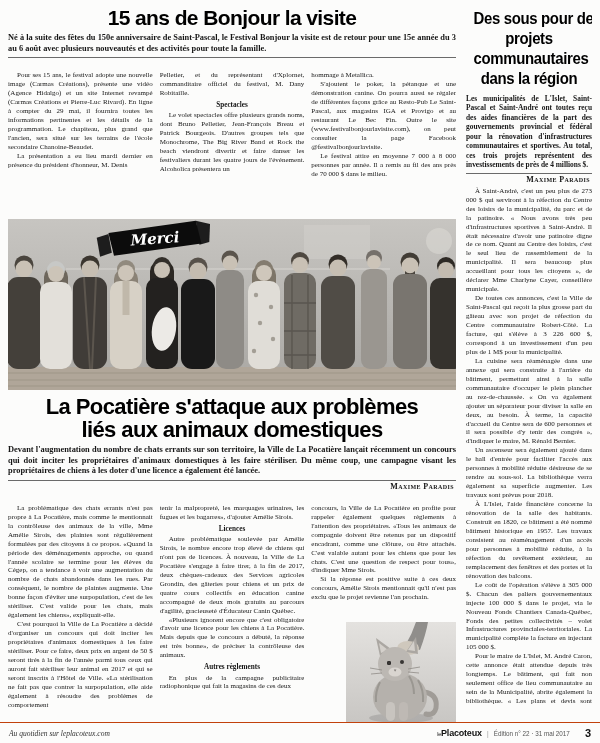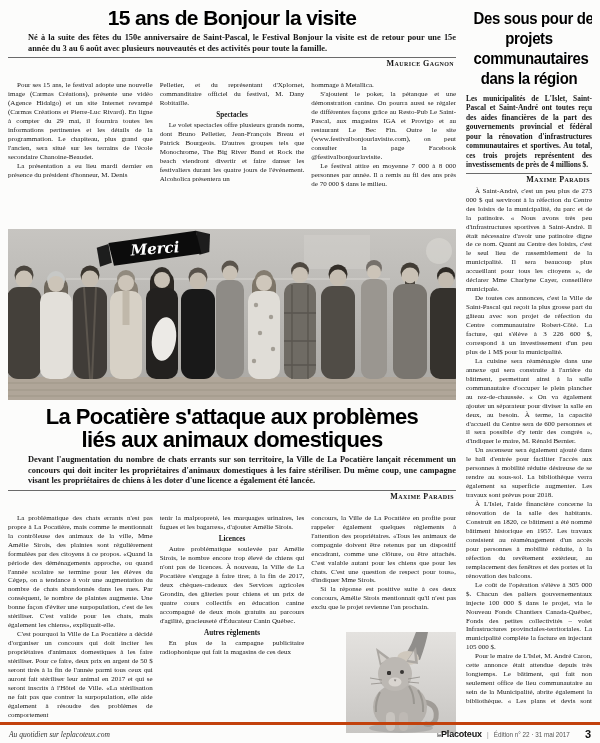--- a/index.html
+++ b/index.html
@@ -12,21 +12,21 @@
   
   .h-sans{font-family:"Liberation Sans",sans-serif;font-weight:bold;color:#000;}
   .a1-headline{font-size:21px;text-align:center;letter-spacing:-0.6px;white-space:nowrap;line-height:1.05;}
   .a2-headline{margin-top:6px;text-align:center;letter-spacing:-0.6px;line-height:1.02;font-size:22px;}
   .a2-headline div{white-space:nowrap;}
   .sb-headline{font-size:17px;line-height:20px;text-align:center;letter-spacing:-0.4px;
                transform:scaleX(0.88);transform-origin:50% 0;margin-top:2px;}
   .sb-headline div{white-space:nowrap;}
 
   
-  .lede{font-weight:bold;font-size:8.4px;line-height:1.26;text-align:justify;margin-top:4px;margin-left:20px;}
+  .lede{font-weight:bold;font-size:8.4px;line-height:1.26;text-align:justify;margin-top:4px;}
   .sb-lede{font-weight:bold;font-size:7.4px;line-height:1.28;text-align:justify;margin-top:5px;}
   .rule{border-top:1px solid #6a6a6a;margin-top:3px;height:0;}
   .byline{text-align:right;font-variant:small-caps;font-weight:bold;font-size:8px;
           letter-spacing:0.4px;padding:1px 2px 0 0;}
 
   
   .cols{display:flex;gap:7px;margin-top:13px;text-align:justify;font-size:7px;line-height:1.28;}
   .col{flex:1;overflow:hidden;}
   .a1-body{height:143px;}
   .a2-body{height:219px;position:relative;}
@@ -36,21 +36,21 @@
 
   
   .sb-body{font-size:7px;line-height:1.28;text-align:justify;margin-top:3px;height:519px;overflow:hidden;}
   .sb-body p{margin:0;text-indent:9px;}
 
   
   .group-photo{margin-top:5px;width:448px;height:171px;display:block;}
   .cat-photo{position:absolute;right:0;bottom:0;width:110px;height:101px;display:block;}
 
   
-  .footer{position:absolute;left:0;bottom:0;width:600px;height:21px;border-top:3px solid #c2410c;
+  .footer{position:absolute;left:0;bottom:0;width:600px;height:21px;border-top:1px solid #c2410c;
           display:flex;align-items:center;justify-content:space-between;padding:0 9px;box-sizing:border-box;}
   .footer-tagline{font-style:italic;font-size:7.5px;color:#333;}
   .footer-right{display:flex;align-items:center;gap:5px;font-family:"Liberation Sans",sans-serif;}
   .brand{font-weight:bold;color:#111;font-size:9px;letter-spacing:-0.2px;}
   .brand .le{font-size:5.5px;font-weight:normal;vertical-align:baseline;}
   .footer-div{color:#aaa;font-size:8px;}
   .edition{font-size:6.3px;color:#555;}
   .page-num{font-weight:bold;font-size:11px;color:#111;margin-left:10px;}
 </style>
 </head>
@@ -58,21 +58,20 @@
 
 <div class="page">
   <div class="content">
 
     <div class="left-section">
 
       <div>
         <div class="h-sans a1-headline">15 ans de Bonjour la visite</div>
         <div class="lede">Né à la suite des fêtes du 150e anniversaire de Saint-Pascal, le Festival Bonjour la visite est de retour pour une 15e année du 3 au 6 août avec plusieurs nouveautés et des activités pour toute la famille.</div>
         <div class="rule"></div>
-        <div class="byline">Maurice Gagnon</div>
 
         <div class="cols a1-body">
           <div class="col">
             <p>Pour ses 15 ans, le festival adopte une nouvelle image (Carmas Créations), présente une vidéo (Agence Hidalgo) et un site Internet revampé (Carmas Créations et Pierre-Luc Rivard). En ligne à compter du 29 mai, il fournira toutes les informations pertinentes et les détails de la programmation. Le chapiteau, plus grand que l'ancien, sera situé sur les terrains de l'école secondaire Chanoine-Beaudet.</p>
             <p>La présentation a eu lieu mardi dernier en présence du président d'honneur, M. Denis</p>
           </div>
           <div class="col">
             <p class="cont">Pelletier, et du représentant d'Xplornet, commanditaire officiel du festival, M. Dany Robitaille.</p>
             <div class="subhead">Spectacles</div>
             <p>Le volet spectacles offre plusieurs grands noms, dont Bruno Pelletier, Jean-François Breau et Patrick Bourgeois. D'autres groupes tels que Monochrome, The Big River Band et Rock the beach viendront divertir et faire danser les festivaliers durant les quatre jours de l'événement. Alcoholica présentera un</p>
@@ -200,20 +199,21 @@
 
         <div class="cols a2-body">
           <div class="col">
             <p>La problématique des chats errants n'est pas propre à La Pocatière, mais comme le mentionnait la contrôleuse des animaux de la ville, Mme Amélie Sirois, des plaintes sont régulièrement formulées par des citoyens à ce propos. «Quand la période des déménagements approche, ou quand l'année scolaire se termine pour les élèves du Cégep, on a tendance à voir une augmentation du nombre de chats abandonnés dans les rues. Par conséquent, le nombre de plaintes augmente. Une bonne façon d'éviter une surpopulation, c'est de les stériliser. C'est valide pour les chats, mais également les chiens», expliquait-elle.</p>
             <p>C'est pourquoi la Ville de La Pocatière a décidé d'organiser un concours qui doit inciter les propriétaires d'animaux domestiques à les faire stériliser. Pour ce faire, deux prix en argent de 50 $ seront tirés à la fin de l'année parmi tous ceux qui auront fait stériliser leur animal en 2017 et qui se seront inscrits à l'Hôtel de Ville. «La stérilisation ne fait pas que contrer la surpopulation, elle aide également à résoudre des problèmes de comportement</p>
           </div>
           <div class="col">
             <p class="cont">tenir la malpropreté, les marquages urinaires, les fugues et les bagarres», d'ajouter Amélie Sirois.</p>
             <div class="subhead">Licences</div>
             <p>Autre problématique soulevée par Amélie Sirois, le nombre encore trop élevé de chiens qui n'ont pas de licences. À nouveau, la Ville de La Pocatière s'engage à faire tirer, à la fin de 2017, deux chèques-cadeaux des Services agricoles Grondin, des gâteries pour chiens et un prix de quatre cours collectifs en éducation canine accompagné de deux mois gratuits au parcours d'agilité, gracieuseté d'Éducateur Canin Québec.</p>
+            <p>«Plusieurs ignorent encore que c'est obligatoire d'avoir une licence pour les chiens à La Pocatière. Mais depuis que le concours a débuté, la réponse est très bonne», de préciser la contrôleuse des animaux.</p>
             <div class="subhead">Autres règlements</div>
             <p>En plus de la campagne publicitaire radiophonique qui fait la magasins de ces deux</p>
           </div>
           <div class="col">
             <p class="cont">concours, la Ville de La Pocatière en profite pour rappeler également quelques règlements à l'attention des propriétaires. «Tous les animaux de compagnie doivent être retenus par un dispositif encadrant, comme une clôture, ou être attachés. C'est valable autant pour les chiens que pour les chats. C'est une question de respect pour tous», d'indiquer Mme Sirois.</p>
             <p>Si la réponse est positive suite à ces deux concours, Amélie Sirois mentionnait qu'il n'est pas exclu que le projet revienne l'an prochain.</p>
           </div>
 
           <svg class="cat-photo" viewBox="0 0 110 101" preserveAspectRatio="none">
             <defs>

